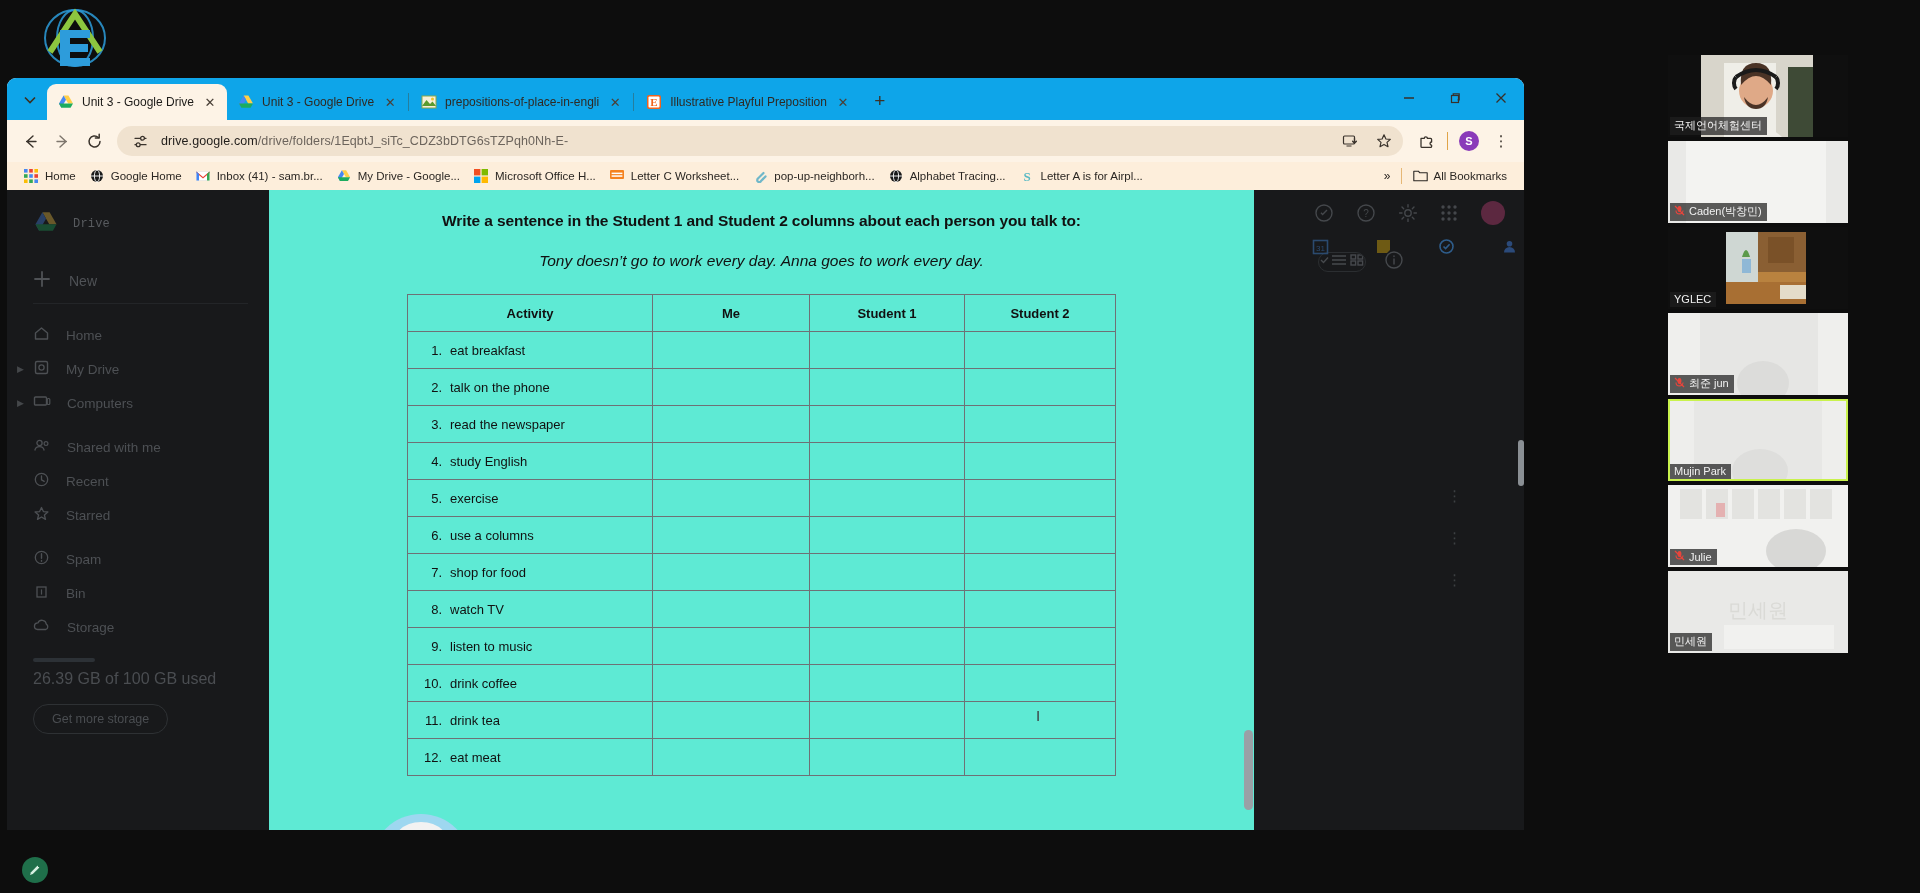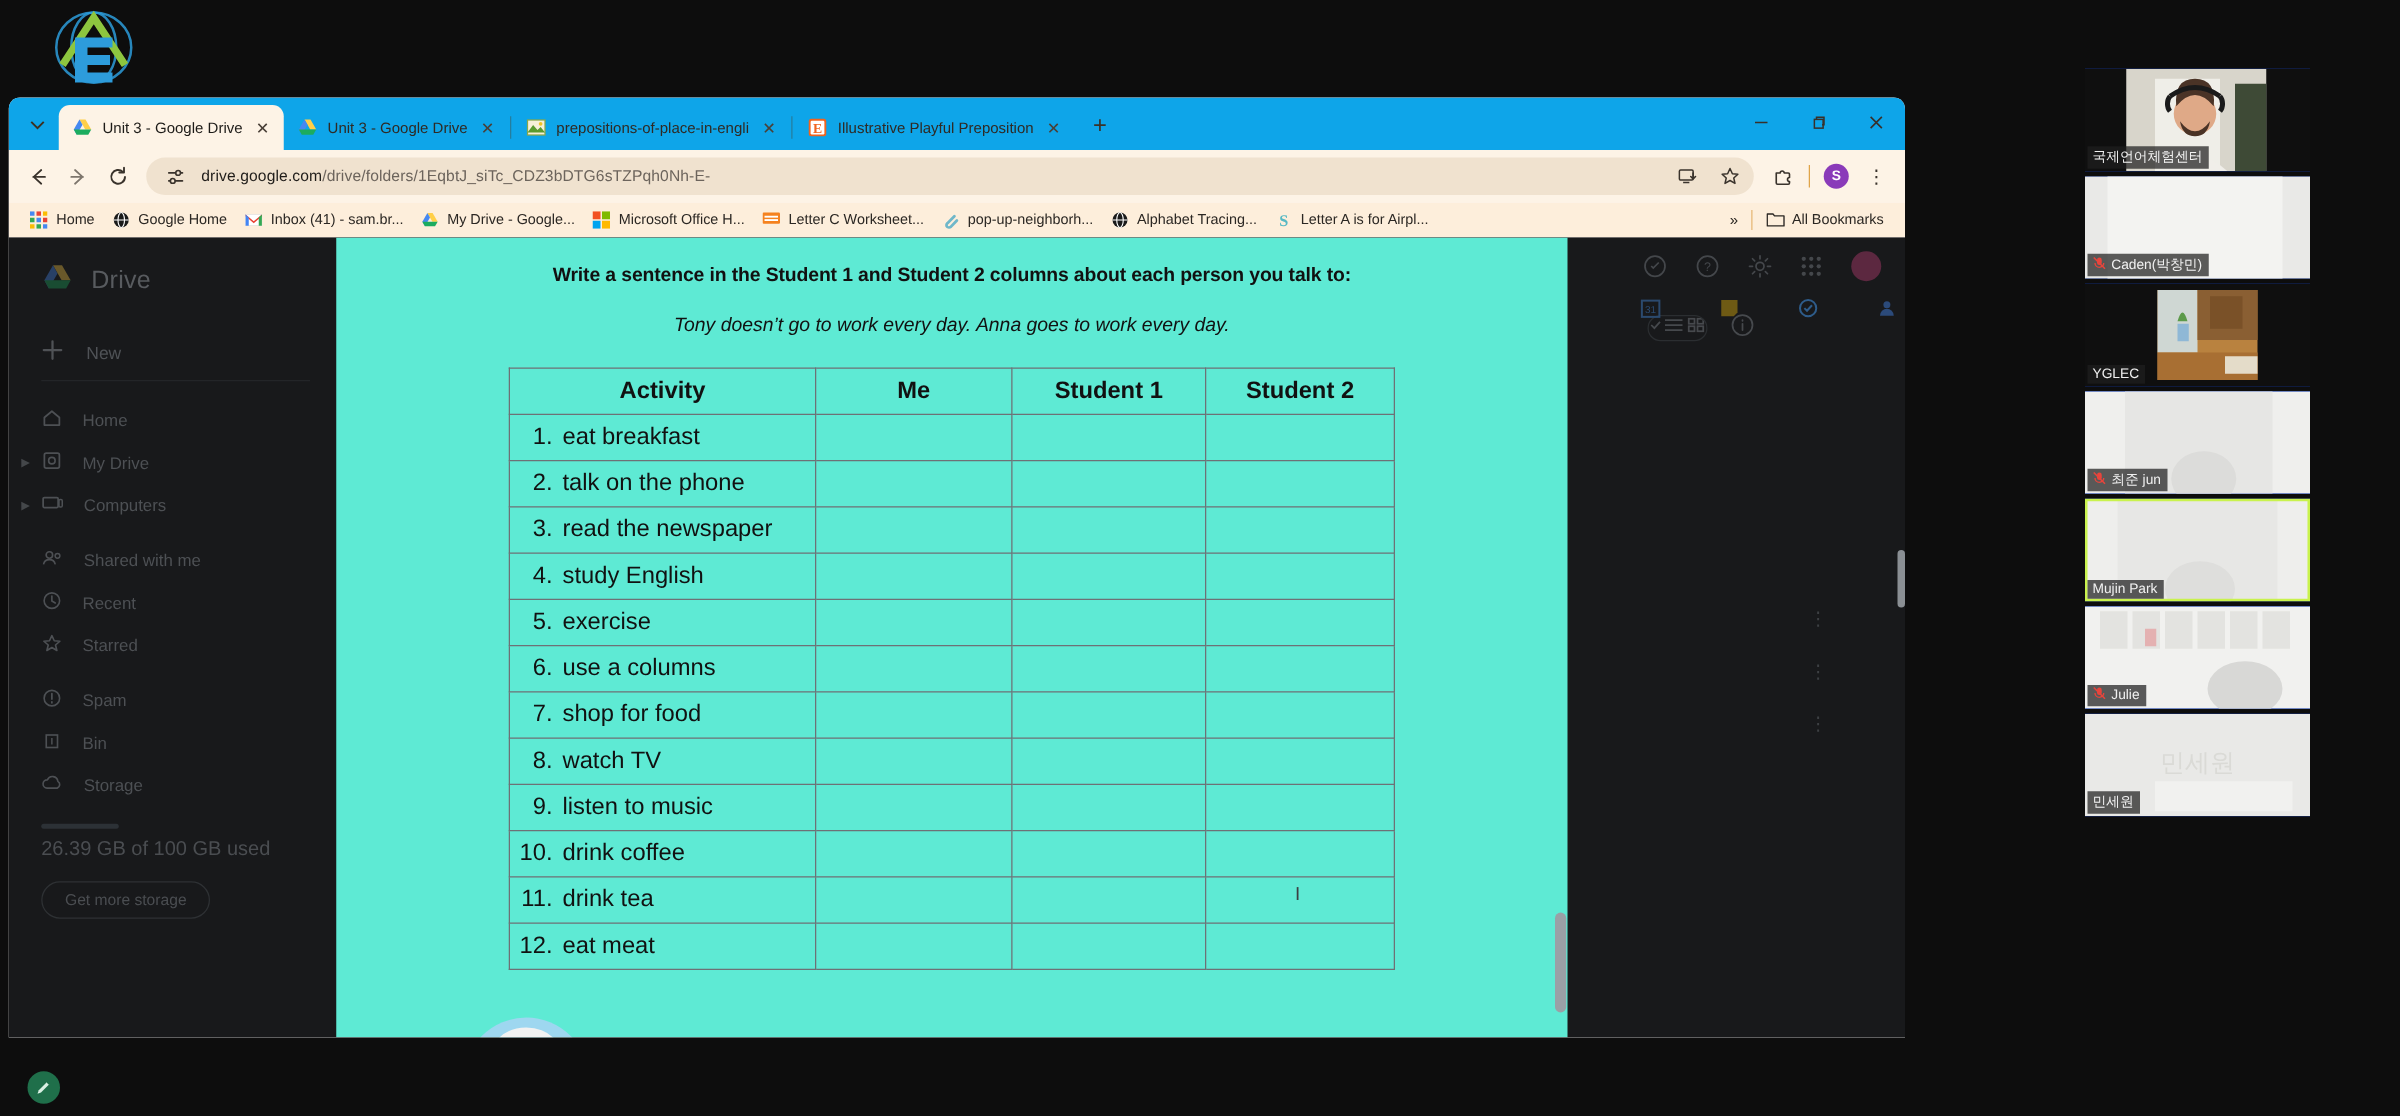--- a/index.html
+++ b/index.html
@@ -106,21 +106,21 @@
   .chev { padding: 2px 6px; font-size: 12px; color:#2b2723; }
 
   
   .page { position: relative; height: calc(752px - 42px - 42px - 28px); background: #202124; overflow:hidden; }
   .drive-dim { position:absolute; inset:0; background:#18191b; }
   .drive-side {
     position: absolute; left: 0; top: 0; width: 255px; height: 100%;
     color: #55585c; padding-top: 14px;
   }
   .drive-logo { display:flex; align-items:center; gap:14px; padding: 6px 0 0 26px; }
-  .drive-logo .gtxt { font-size: 20px; color:#585b5f; letter-spacing:.2px;}
+  .drive-logo .gtxt { font-size: 12px; color:#585b5f; letter-spacing:.2px;font-family:Liberation Mono, monospace;}
   .new-btn { display:flex; align-items:center; gap:18px; margin: 32px 0 0 26px; color:#4f5256; font-size:14px;}
   .side-div { height:1px; background:#232528; margin: 12px 14px 0 26px;}
   .side-item { display:flex; align-items:center; gap:16px; padding: 7px 0 7px 26px; font-size:13.5px; color:#4d5054;}
   .side-item .caret { position:absolute; left: 10px; font-size:9px; color:#44474a;}
   .side-grp { margin-top: 10px; }
   .storage-bar { height:4px; width:62px; background:#2c3136; border-radius:2px; margin: 14px 0 8px 26px;}
   .storage-txt { font-size:16px; color:#4a4d51; padding-left:26px;}
   .storage-btn { margin: 16px 0 0 26px; border:1px solid #2e3134; border-radius:16px;
                  padding: 7px 18px; font-size:12.5px; color:#4a4d51; display:inline-block;}
 
@@ -143,21 +143,21 @@
   }
   .ws-example {
     font-size: 15.5px; font-style: italic; color:#111; text-align:center;
     margin-top: 22px; padding: 0 40px;
   }
   table.ws {
     border-collapse: collapse; margin: 24px auto 0 auto; width: 708px;
     table-layout: fixed;
   }
   table.ws th, table.ws td {
-    border: 1.6px solid #6e7175; height: 37px; font-size: 19px; color:#111;
+    border: 1.6px solid #6e7175; height: 37px; font-size: 13px; color:#111;
   }
   table.ws th { font-weight: 700; text-align:center; }
   table.ws td.act { text-align:left; padding-left: 0; }
   table.ws td.act .num { display:inline-block; width: 34px; text-align:right; margin-right: 8px;}
   col.c1 { width: 245px; } col.c2 { width: 157px; } col.c3 { width: 155px; } col.c4 { width: 151px; }
   .caret-cursor { position:absolute; left: 767px; top: 517px; color:#3c4043; font-size:15px; }
 
   
   .toons { position: relative; height: 120px; margin-top: 10px; }
   .toon { position:absolute; bottom: -8px; }

